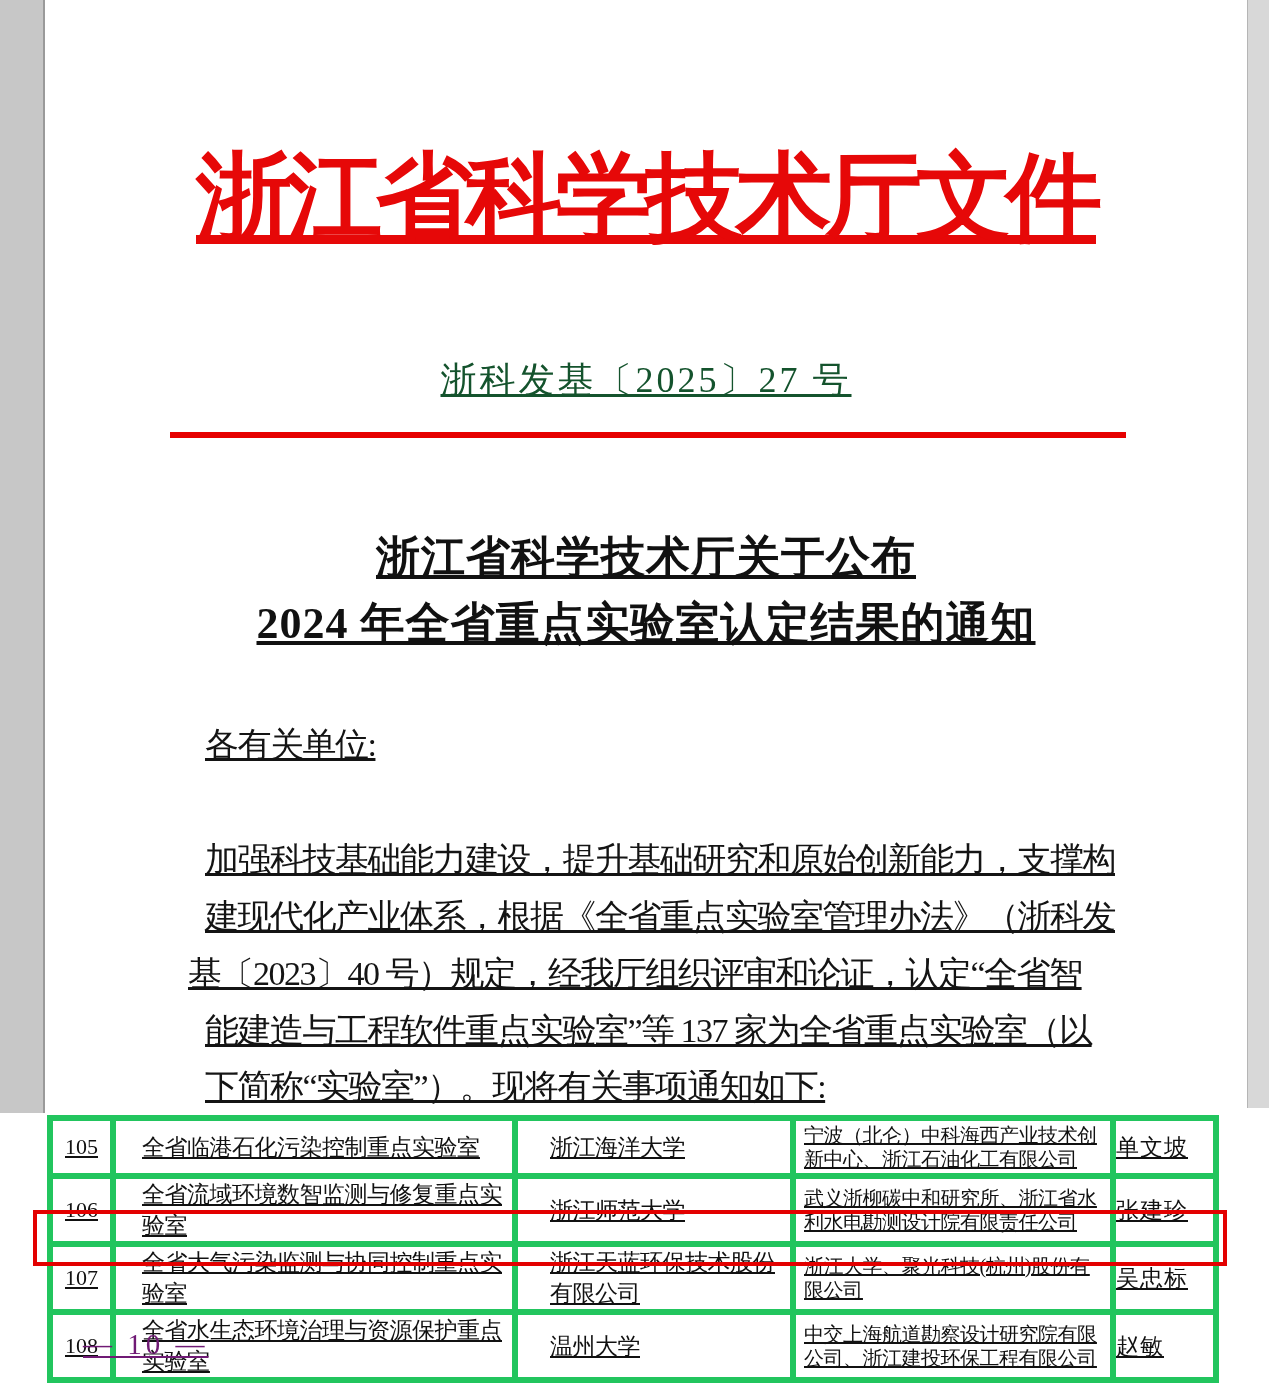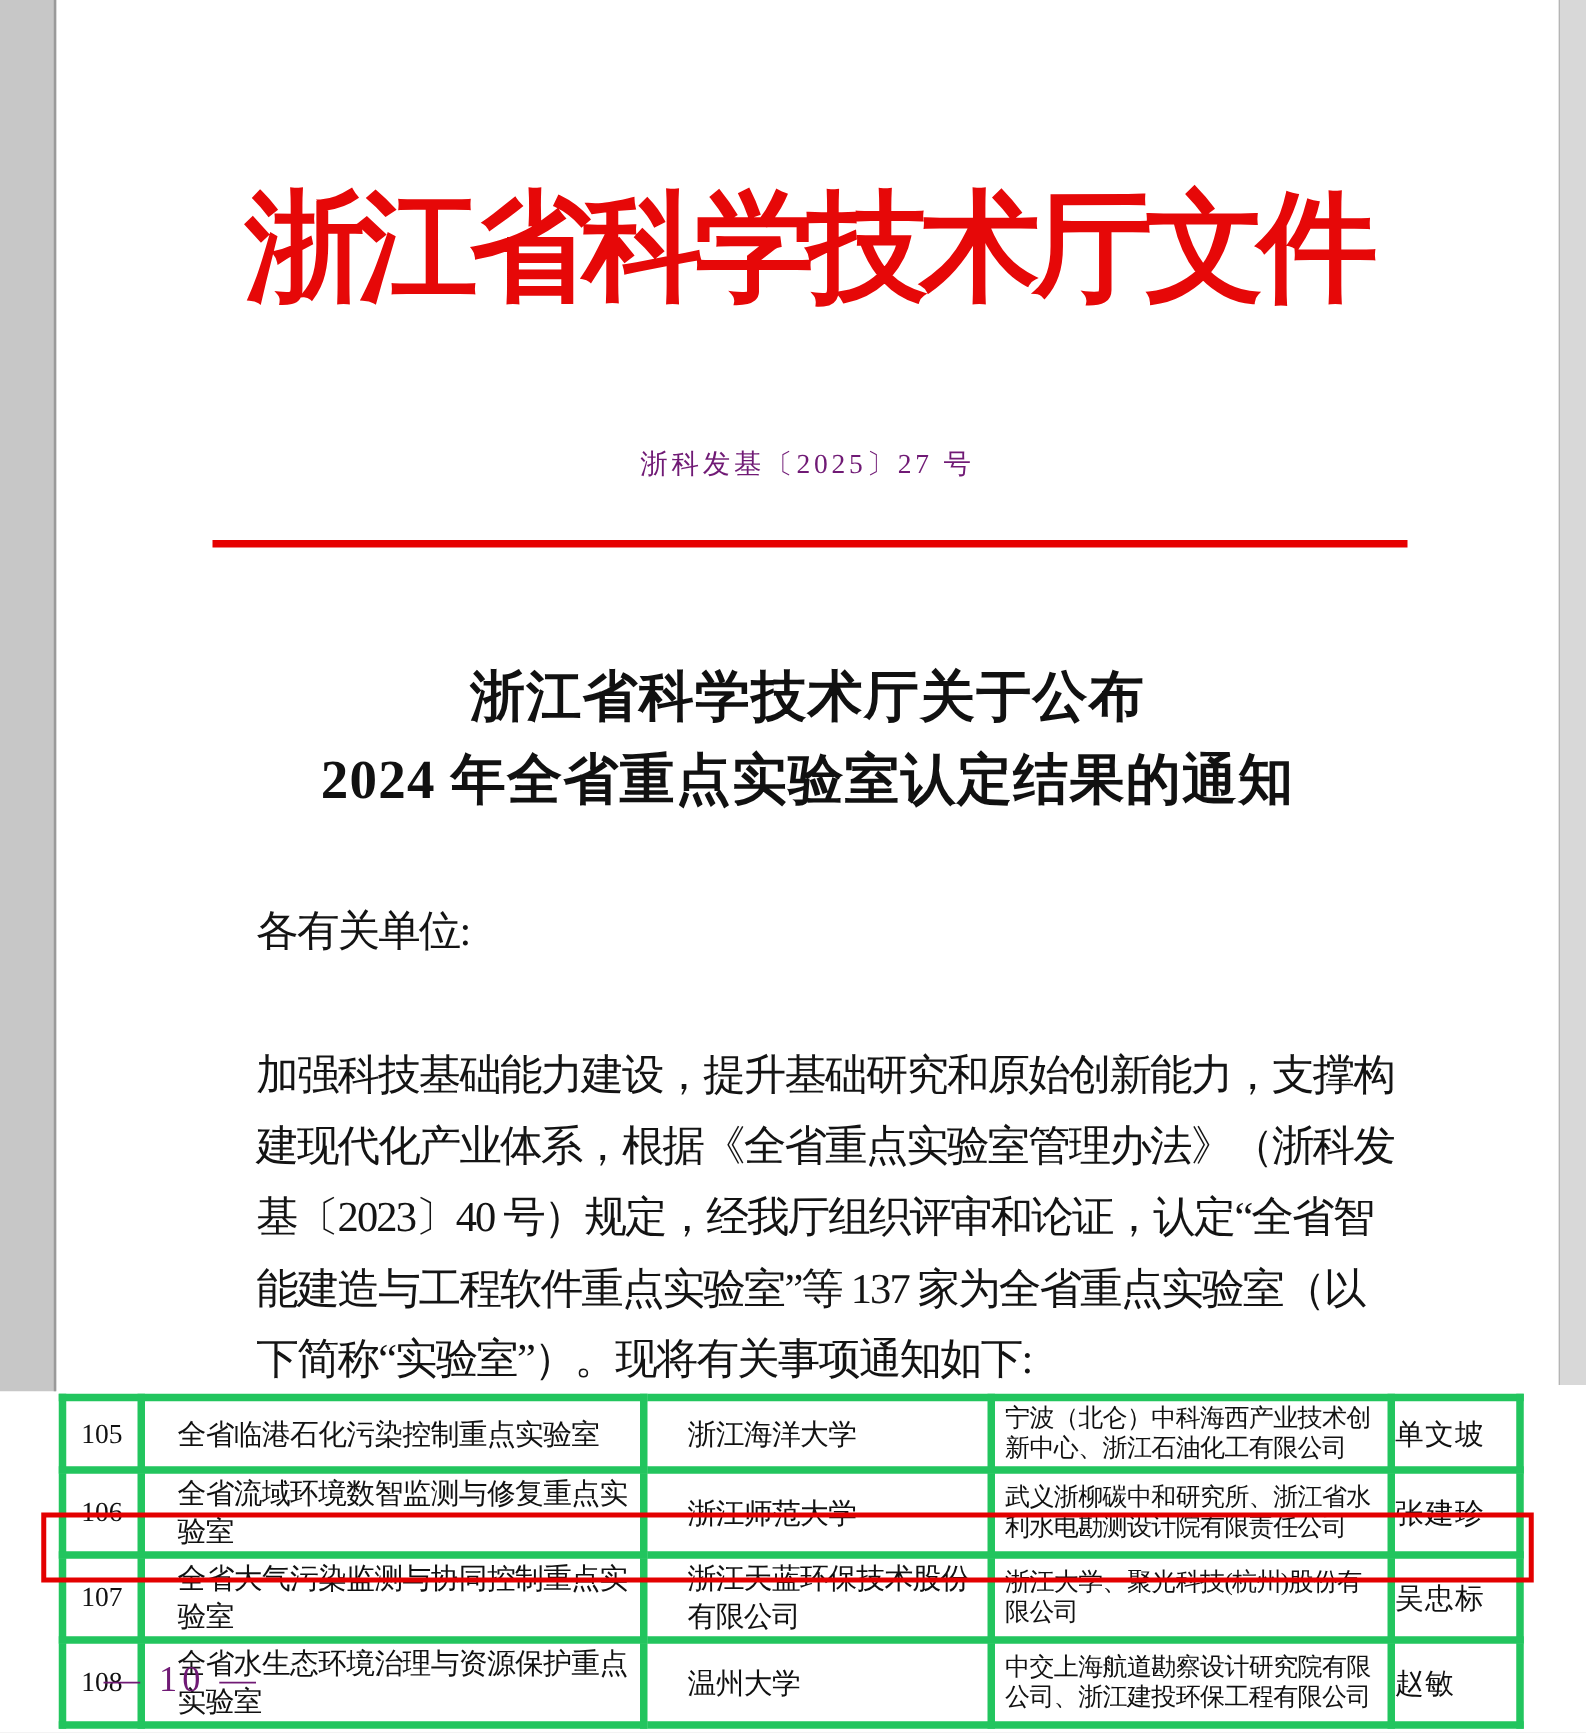--- a/index.html
+++ b/index.html
@@ -1,15 +1,15 @@
 <!DOCTYPE html>
 <html><head>
 <meta charset="utf-8">
 <style>
-  * { margin: 0; padding: 0; box-sizing: border-box; }
+  * { margin: 0; padding: 0; box-sizing: border-box; text-decoration: underline; }
   html, body { background: #e9e9e9; }
   .stage {
     position: relative;
     width: 1269px;
     height: 1386px;
     margin: 0 auto;
     background: #ffffff;
     overflow: hidden;
     font-family: "Liberation Serif", "DejaVu Serif", serif;
     color: #151515;
@@ -35,23 +35,23 @@
     font-weight: bold;
     letter-spacing: -6px;
     line-height: 1.05;
     color: #e60808;
     white-space: nowrap;
   }
   .doc-number {
     position: absolute; left: 45px; top: 356px;
     width: 1202px;
     text-align: center;
-    font-size: 22px;
+    font-size: 36px;
     letter-spacing: 3px;
-    color: #701a75;
+    color: #14532d;
   }
   .red-divider {
     position: absolute; left: 170px; top: 432px;
     width: 956px; height: 6px;
     background: #e60000;
   }
   .notice-title {
     position: absolute; left: 45px;
     width: 1202px;
     text-align: center;
@@ -122,21 +122,21 @@
   <div class="doc-number">浙科发基〔2025〕27 号</div>
 
   <div class="red-divider"></div>
 
   <div class="notice-title line1">浙江省科学技术厅关于公布</div>
   <div class="notice-title line2">2024 年全省重点实验室认定结果的通知</div>
 
   <div class="body-line" style="left:205px; top:722px;">各有关单位:</div>
   <div class="body-line" style="left:205px; top:837px;">加强科技基础能力建设，提升基础研究和原始创新能力，支撑构</div>
   <div class="body-line" style="left:205px; top:894px;">建现代化产业体系，根据《全省重点实验室管理办法》（浙科发</div>
-  <div class="body-line" style="left:205px; top:951px;">基〔2023〕40 号）规定，经我厅组织评审和论证，认定“全省智</div>
+  <div class="body-line" style="left:188px; top:951px;">基〔2023〕40 号）规定，经我厅组织评审和论证，认定“全省智</div>
   <div class="body-line" style="left:205px; top:1008px;">能建造与工程软件重点实验室”等 137 家为全省重点实验室（以</div>
   <div class="body-line" style="left:205px; top:1064px;">下简称“实验室”）。现将有关事项通知如下:</div>
 
   <table class="results-table">
     <colgroup>
       <col style="width:63px">
       <col style="width:402px">
       <col style="width:278px">
       <col style="width:320px">
       <col style="width:103px">

